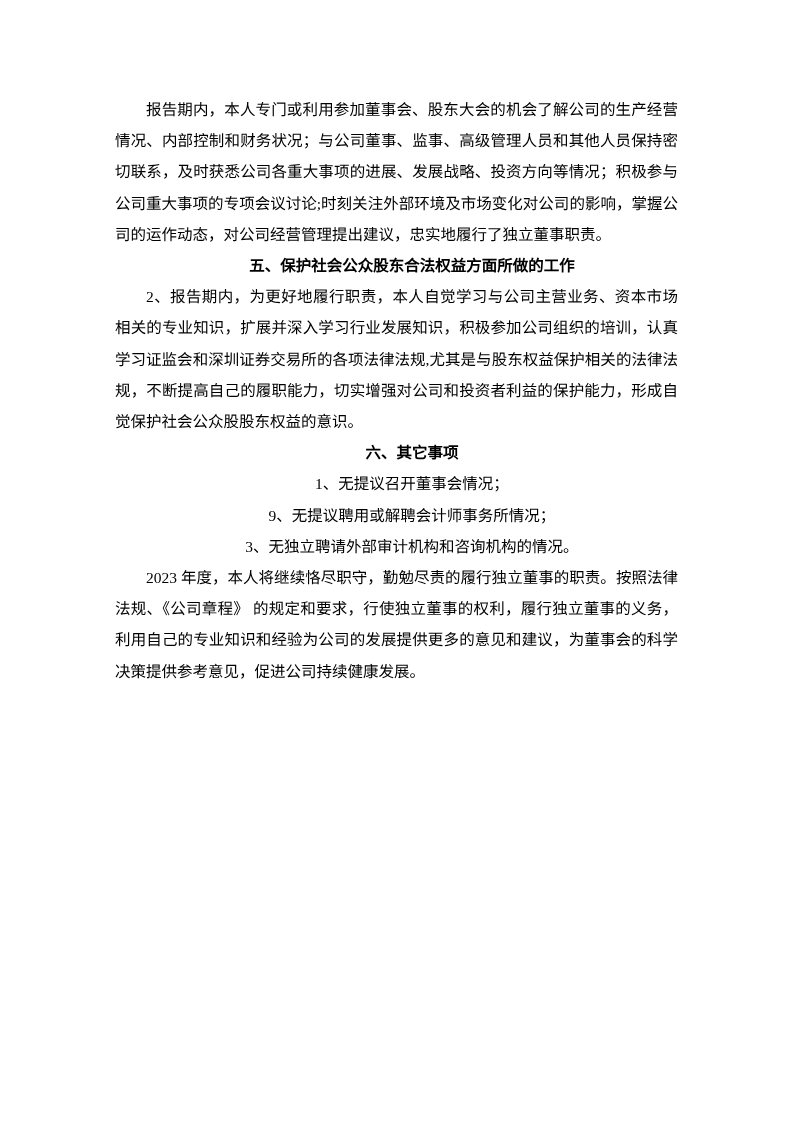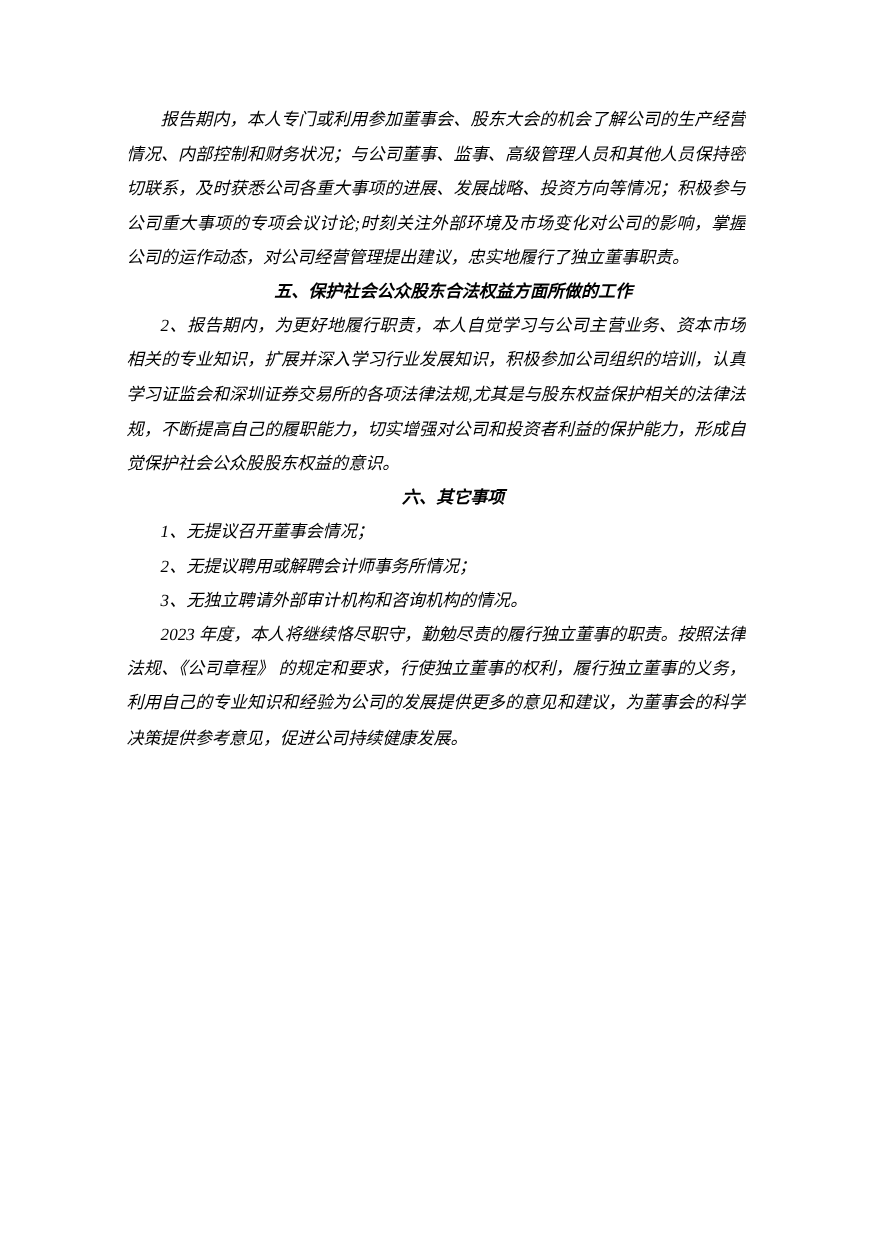--- a/index.html
+++ b/index.html
@@ -4,21 +4,20 @@
 <style>
   * { margin: 0; padding: 0; box-sizing: border-box; }
   html, body { background: #ffffff; }
   .page {
     position: relative;
     width: 678px;
     height: 1122px;
     background: #ffffff;
     overflow: hidden;
     color: #000000;
-    font-style: italic;
   }
   .content {
     position: absolute;
     left: 115px;
     top: 94px;
     width: 563px;
     font-family: "Liberation Serif", "DejaVu Serif", serif;
     font-size: 15.5px;
     line-height: 31.2px;
     color: #000000;
@@ -32,30 +31,30 @@
   .heading {
     text-indent: 2em;
     font-family: "Liberation Sans", "DejaVu Sans", sans-serif;
     font-weight: 700;
     font-size: 15.5px;
     line-height: 31.2px;
     text-align: center;
   }
   .list-item {
     text-indent: 2em;
-    text-align: left;
+    text-align: center;
   }
 </style>
 </head>
 <body>
 
 <div class="page">
   <div class="content">
     <p class="para">报告期内，本人专门或利用参加董事会、股东大会的机会了解公司的生产经营情况、内部控制和财务状况；与公司董事、监事、高级管理人员和其他人员保持密切联系，及时获悉公司各重大事项的进展、发展战略、投资方向等情况；积极参与公司重大事项的专项会议讨论;时刻关注外部环境及市场变化对公司的影响，掌握公司的运作动态，对公司经营管理提出建议，忠实地履行了独立董事职责。</p>
     <h2 class="heading">五、保护社会公众股东合法权益方面所做的工作</h2>
     <p class="para">2、报告期内，为更好地履行职责，本人自觉学习与公司主营业务、资本市场相关的专业知识，扩展并深入学习行业发展知识，积极参加公司组织的培训，认真学习证监会和深圳证券交易所的各项法律法规,尤其是与股东权益保护相关的法律法规，不断提高自己的履职能力，切实增强对公司和投资者利益的保护能力，形成自觉保护社会公众股股东权益的意识。</p>
     <h2 class="heading">六、其它事项</h2>
     <p class="list-item">1、无提议召开董事会情况；</p>
-    <p class="list-item">2、无提议聘用或解聘会计师事务所情况；</p>
+    <p class="list-item">9、无提议聘用或解聘会计师事务所情况；</p>
     <p class="list-item">3、无独立聘请外部审计机构和咨询机构的情况。</p>
     <p class="para">2023 年度，本人将继续恪尽职守，勤勉尽责的履行独立董事的职责。按照法律法规、《公司章程》 的规定和要求，行使独立董事的权利，履行独立董事的义务，利用自己的专业知识和经验为公司的发展提供更多的意见和建议，为董事会的科学决策提供参考意见，促进公司持续健康发展。</p>
   </div>
 </div>
 
 </body></html>

